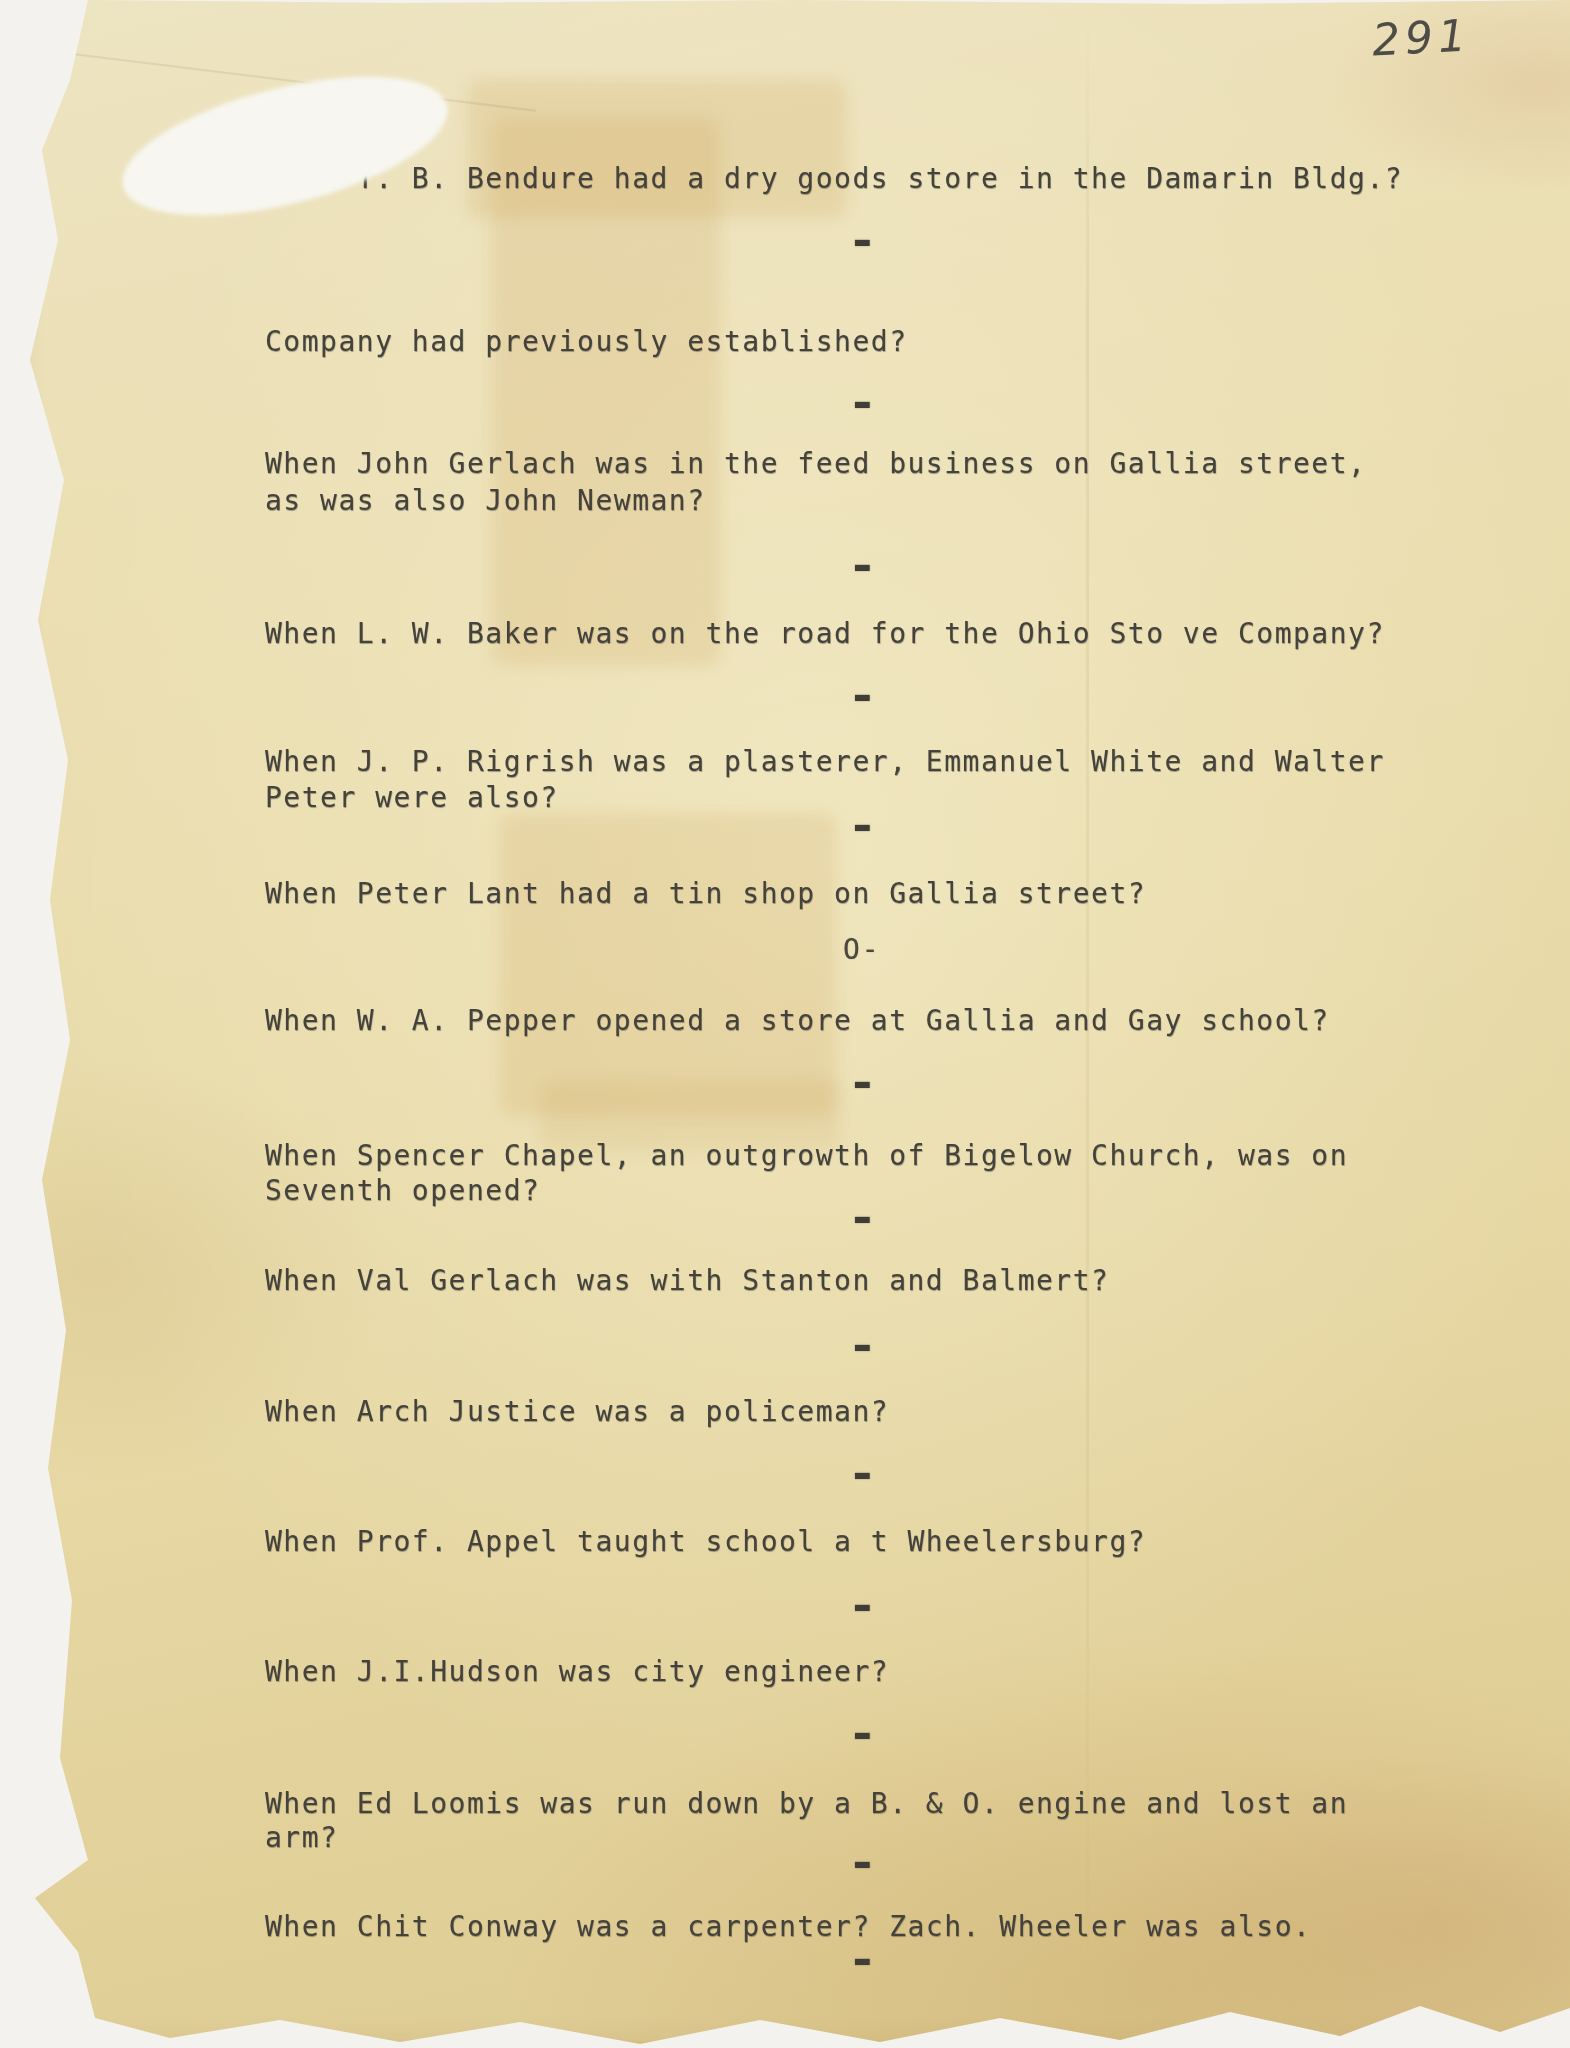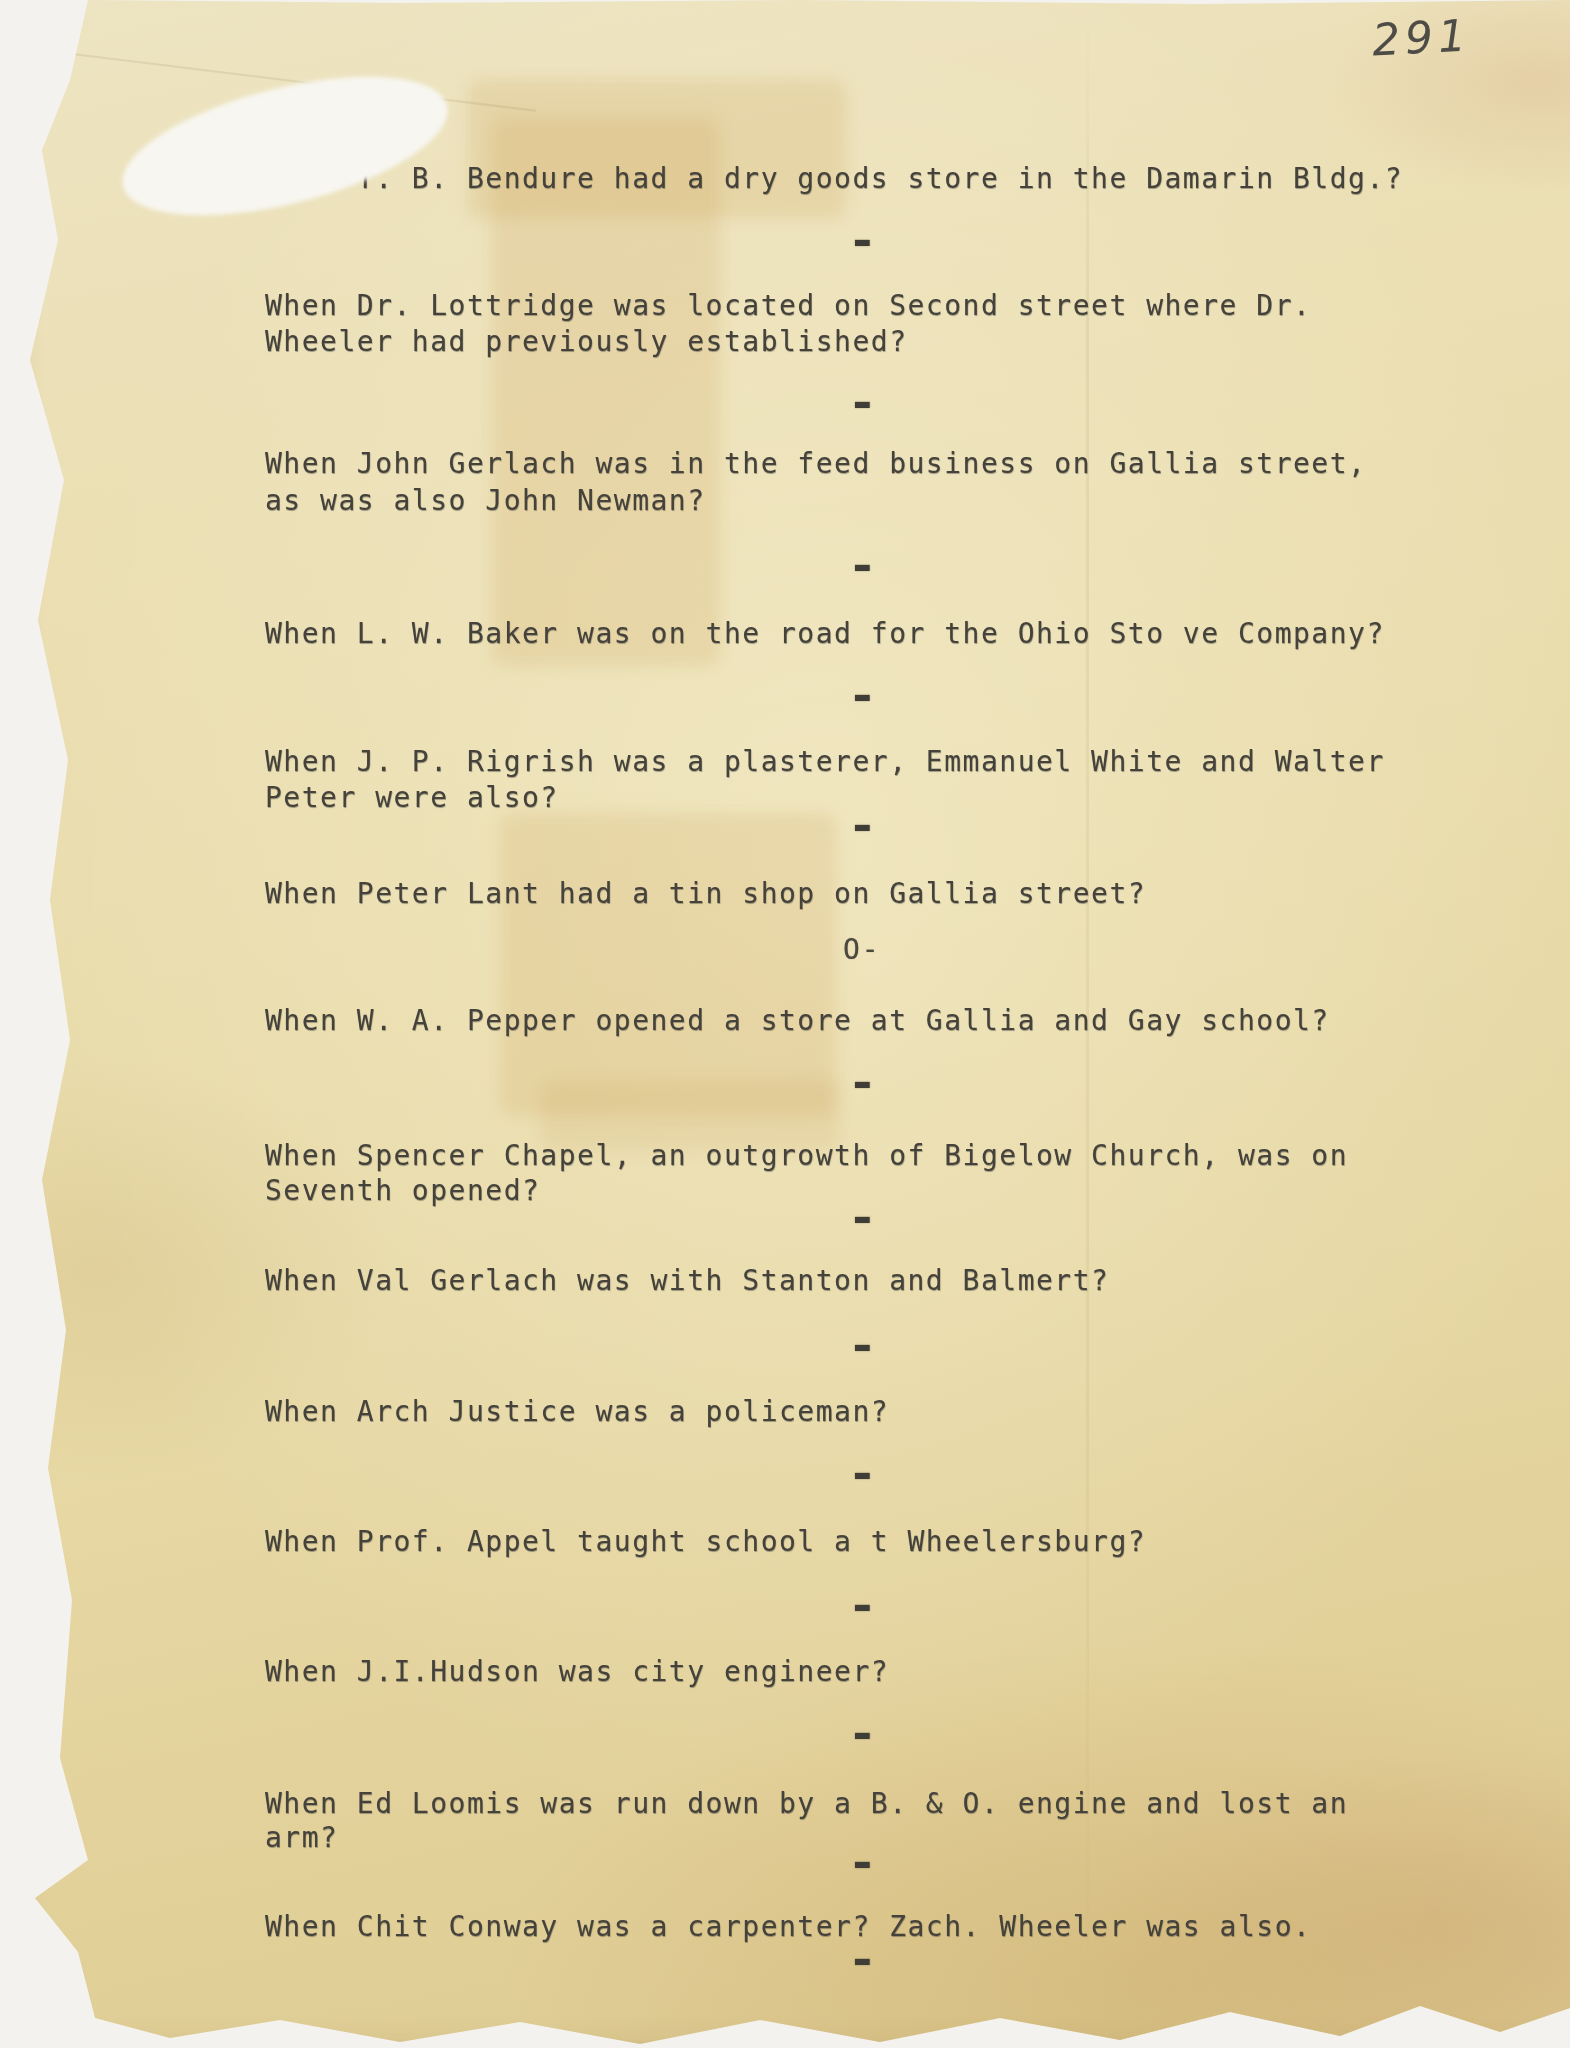--- a/index.html
+++ b/index.html
@@ -81,22 +81,21 @@
     <div class="stain stain-b"></div>
     <div class="stain stain-c"></div>
     <div class="crease-v"></div>
     <div class="crease-h"></div>
 
     <div class="pageno">291</div>
 
     <div class="tline" style="top:162px">When T. B. Bendure had a dry goods store in the Damarin Bldg.?</div>
     <div class="sep" style="top:224px">-</div>
 
-    <div class="tline" style="top:289px">When Dr. Lottridge was located on Second street where Dr.</div>
-    <div class="tline" style="top:325px">Wheeler had previously established?</div>
+    <div class="tline" style="top:325px">Company had previously established?</div>
     <div class="sep" style="top:386px">-</div>
 
     <div class="tline" style="top:484px">as was also John Newman?</div>
     <div class="tline" style="top:447px">When John Gerlach was in the feed business on Gallia street,</div>
     <div class="sep" style="top:549px">-</div>
 
     <div class="tline" style="top:617px">When L. W. Baker was on the road for the Ohio Sto ve Company?</div>
     <div class="sep" style="top:679px">-</div>
 
     <div class="tline" style="top:745px">When J. P. Rigrish was a plasterer, Emmanuel White and Walter</div>

